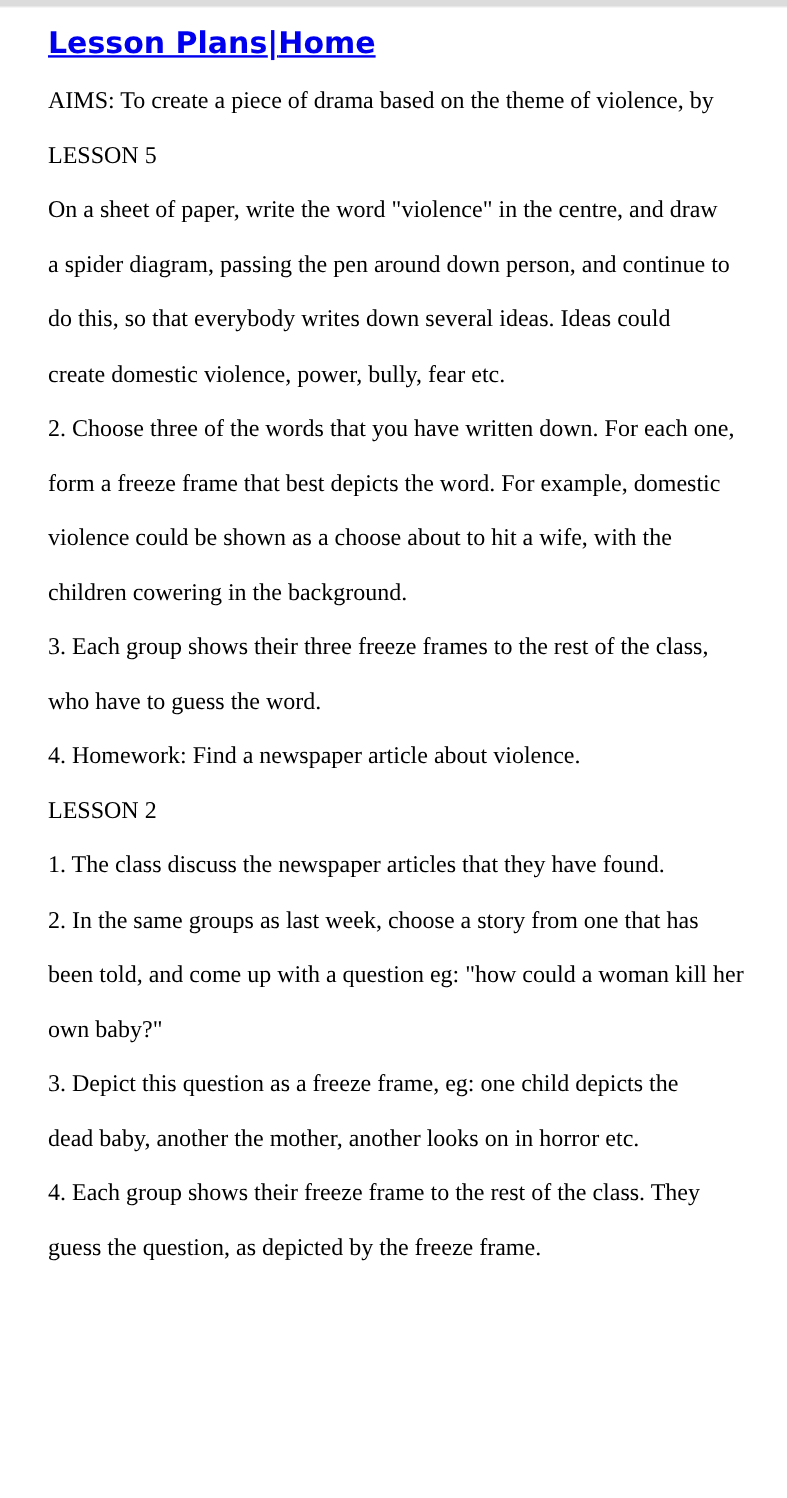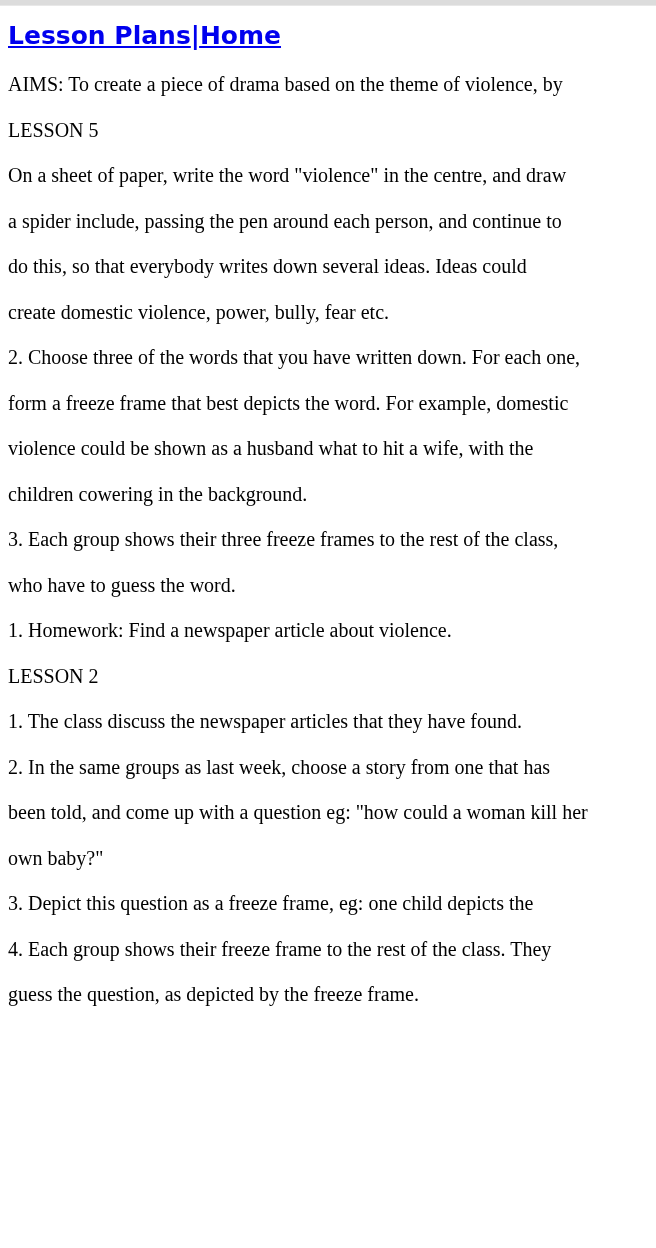--- a/index.html
+++ b/index.html
@@ -17,20 +17,21 @@
   }
   .top-chrome {
     width: 100%;
     height: 5px;
     background: #dcdcdc;
     border-bottom: 1px solid #e8e8e8;
   }
   .page {
     padding: 0 8px;
     box-sizing: border-box;
+    margin-left: 32px;
   }
   .nav-heading {
     margin: 0;
     padding-top: 13px;
     line-height: 34px;
     font-family: "DejaVu Sans", "Liberation Sans", sans-serif;
     font-size: 25px;
     font-weight: bold;
     letter-spacing: 0px;
     white-space: nowrap;
@@ -62,33 +63,34 @@
 <div class="top-chrome"></div>
 
 <div class="page">
 
   <h1 class="nav-heading"><a href="#">Lesson Plans</a><span class="nav-sep">|</span><a href="#">Home</a></h1>
 
   <div class="body-text">
     <span class="line">AIMS: To create a piece of drama based on the theme of violence, by</span>
     <span class="line">LESSON 5</span>
     <span class="line">On a sheet of paper, write the word "violence" in the centre, and draw</span>
-    <span class="line">a spider include, passing the pen around each person, and continue to</span>
+    <span class="line">a spider diagram, passing the pen around down person, and continue to</span>
     <span class="line">do this, so that everybody writes down several ideas. Ideas could</span>
     <span class="line">create domestic violence, power, bully, fear etc.</span>
     <span class="line">2. Choose three of the words that you have written down. For each one,</span>
     <span class="line">form a freeze frame that best depicts the word. For example, domestic</span>
-    <span class="line">violence could be shown as a husband what to hit a wife, with the</span>
+    <span class="line">violence could be shown as a choose about to hit a wife, with the</span>
     <span class="line">children cowering in the background.</span>
     <span class="line">3. Each group shows their three freeze frames to the rest of the class,</span>
     <span class="line">who have to guess the word.</span>
-    <span class="line">1. Homework: Find a newspaper article about violence.</span>
+    <span class="line">4. Homework: Find a newspaper article about violence.</span>
     <span class="line">LESSON 2</span>
     <span class="line">1. The class discuss the newspaper articles that they have found.</span>
     <span class="line">2. In the same groups as last week, choose a story from one that has</span>
     <span class="line">been told, and come up with a question eg: "how could a woman kill her</span>
     <span class="line">own baby?"</span>
     <span class="line">3. Depict this question as a freeze frame, eg: one child depicts the</span>
+    <span class="line">dead baby, another the mother, another looks on in horror etc.</span>
     <span class="line">4. Each group shows their freeze frame to the rest of the class. They</span>
     <span class="line">guess the question, as depicted by the freeze frame.</span>
   </div>
 
 </div>
 
 </body></html>

